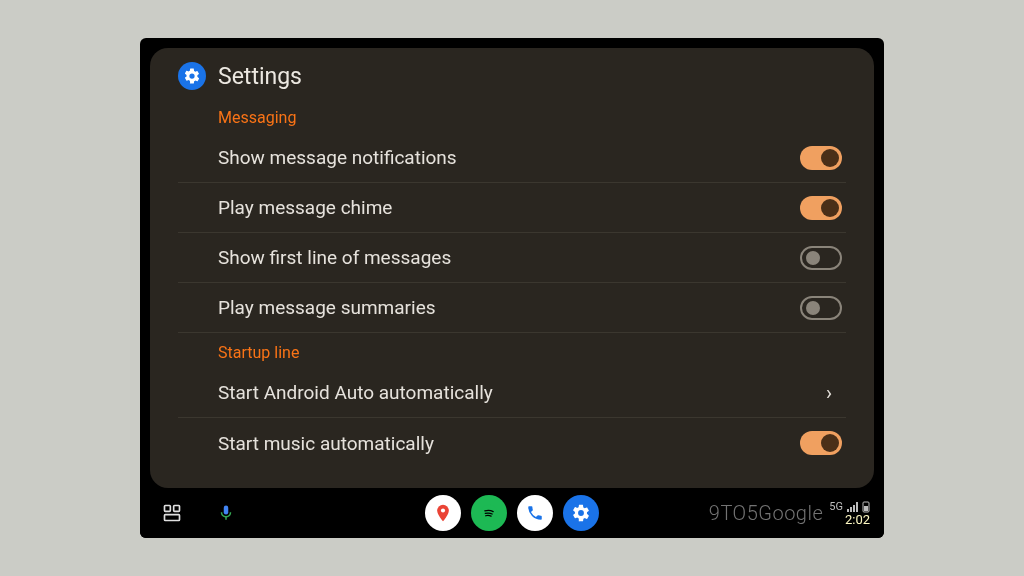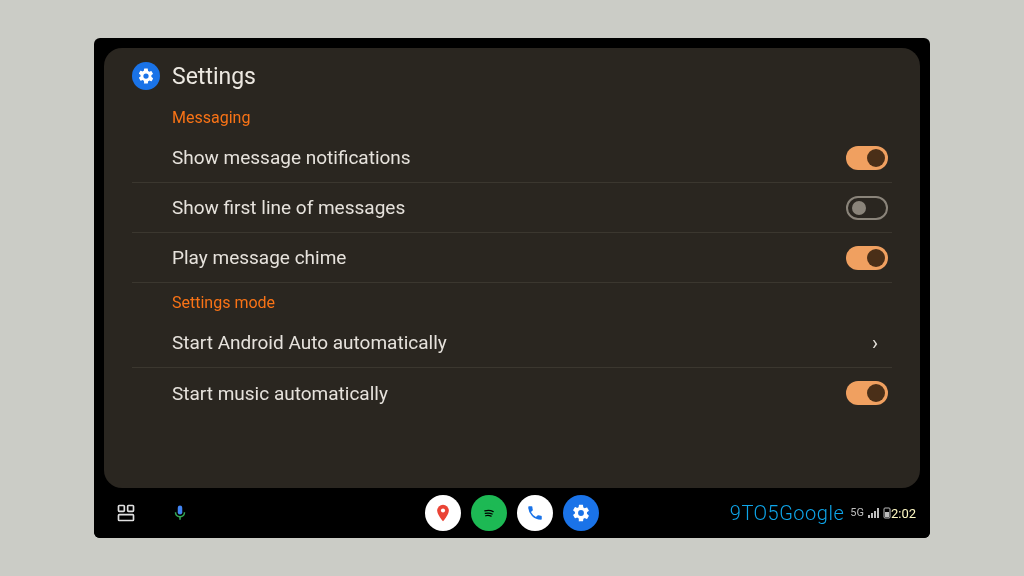--- a/index.html
+++ b/index.html
@@ -5,21 +5,21 @@
   * { box-sizing: border-box; margin: 0; padding: 0; }
   html, body { width: 1024px; height: 576px; overflow: hidden; }
   body {
     background: #cbccc6;
     font-family: 'Roboto', 'Segoe UI', Arial, sans-serif;
     display: flex;
     align-items: center;
     justify-content: center;
   }
   .device {
-    width: 836px;
+    width: 744px;
     height: 500px;
     background: #000;
     border-radius: 6px;
     overflow: hidden;
     display: flex;
     flex-direction: column;
   }
   .panel {
     flex: 1;
     margin: 10px 10px 0 10px;
@@ -150,27 +150,28 @@
     height: 36px;
     border-radius: 50%;
     display: flex;
     align-items: center;
     justify-content: center;
     font-size: 18px;
     font-weight: bold;
   }
   .watermark {
     font-size: 20px;
-    color: #0ea5e9;
+    color: #737373;
     letter-spacing: 0.5px;
     font-weight: 300;
   }
   .status-stack {
     display: flex;
-    align-items: flex-start;
+    flex-direction: column;
+    align-items: flex-end;
     line-height: 1;
   }
   .status-icons { display:flex; gap:4px; align-items:center; font-size:11px; color:#bdbdbd;}
   .clock { font-size: 13px; color:#fef9c3; }
   .signal-bars {
     display:flex; align-items:flex-end; gap:1px; height:10px;
   }
   .signal-bars span { width:2px; background:#bdbdbd; }
   .signal-bars span:nth-child(1){height:3px;}
   .signal-bars span:nth-child(2){height:5px;}
@@ -196,35 +197,41 @@
     <div class="section-label">Messaging</div>
 
     <div class="row">
       <span class="row-label">Show message notifications</span>
       <div class="toggle on">
           <div class="knob"></div>
         </div>
     </div>
 
     <div class="row">
+      <span class="row-label">Play message chime</span>
+      <div class="toggle on">
+          <div class="knob"></div>
+        </div>
+    </div>
+
+    <div class="row">
       <span class="row-label">Show first line of messages</span>
       <div class="toggle off">
           <div class="knob"></div>
         </div>
     </div>
 
     <div class="row">
-      <span class="row-label">Play message chime</span>
-      <div class="toggle on">
-          <div class="knob"></div>
-        </div>
-    </div>
-
-
-    <div class="section-label">Settings mode</div>
+      <span class="row-label">Play message summaries</span>
+      <div class="toggle off">
+          <div class="knob"></div>
+        </div>
+    </div>
+
+    <div class="section-label">Startup line</div>
 
     <div class="row">
       <span class="row-label">Start Android Auto automatically</span>
       <span class="chevron">›</span>
     </div>
 
     <div class="row">
       <span class="row-label">Start music automatically</span>
       <div class="toggle on">
           <div class="knob"></div>

